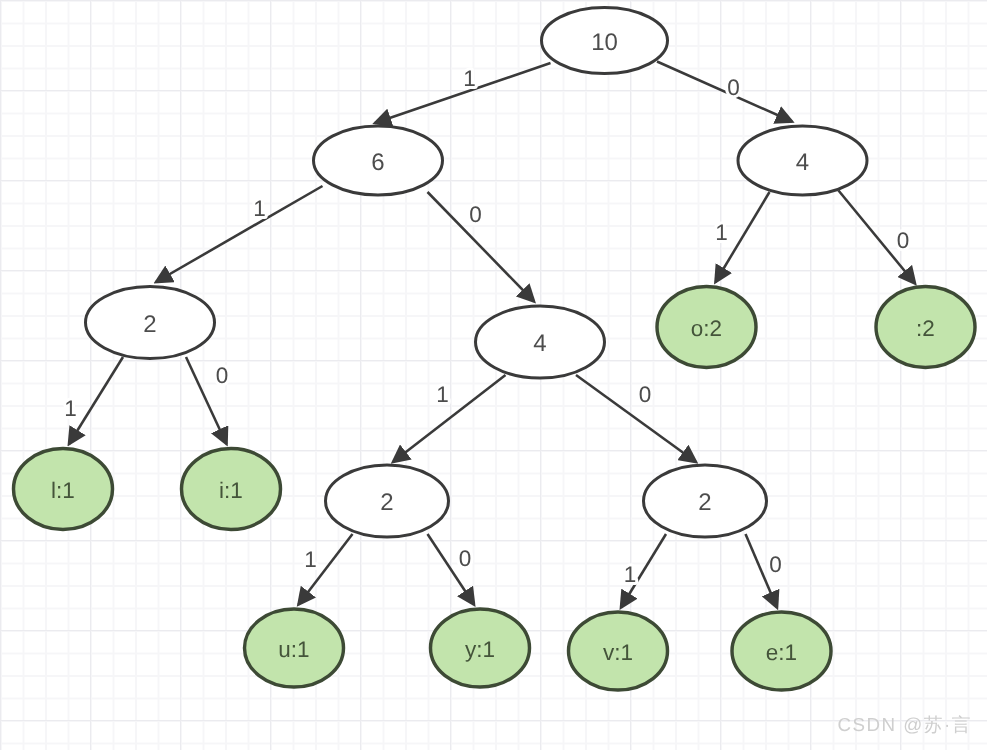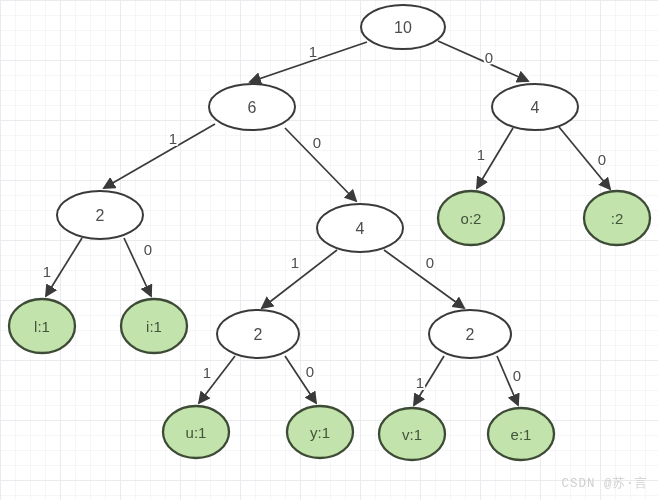--- a/index.html
+++ b/index.html
@@ -23,21 +23,20 @@
   .node-label{fill:var(--node-text);font-size:16px;text-anchor:middle;}
   .leaf-label{fill:var(--leaf-text);font-size:15px;text-anchor:middle;}
   .bit-label{
     fill:var(--edge-label);font-size:15px;text-anchor:middle;
     paint-order:stroke;stroke:#ffffff;stroke-width:4px;stroke-linejoin:round;
   }
   .watermark{
     position:absolute;right:10px;bottom:8px;
     color:#cfcfcf;font-size:12.5px;letter-spacing:1px;
     user-select:none;
-    font-family:Liberation Mono, monospace;
   }
 </style>
 </head>
 <body>
 
 <div class="canvas">
   <svg class="tree" width="658" height="500" viewBox="0 0 658 500">
     <defs>
       <marker id="arrow" viewBox="0 0 10 10" refX="8.5" refY="5" markerWidth="7.5" markerHeight="7.5" orient="auto-start-reverse">
         <path d="M0,0 L10,5 L0,10 z" style="fill:var(--edge)"></path>

